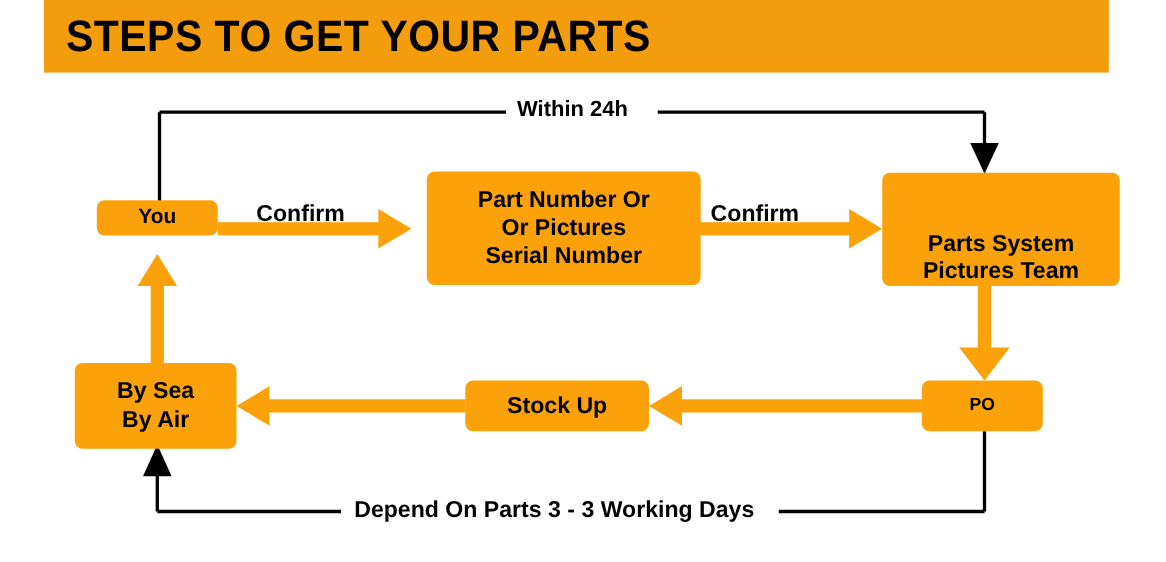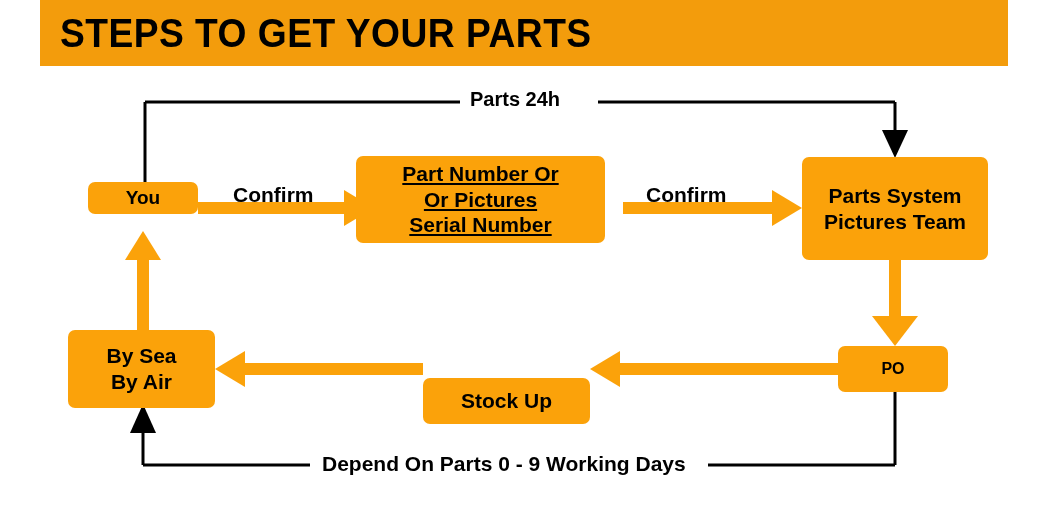--- a/index.html
+++ b/index.html
@@ -62,24 +62,24 @@
     color: #000000;
     font-family: "Liberation Sans", sans-serif;
     font-weight: bold;
     line-height: 1.22;
     box-sizing: border-box;
     z-index: 3;
   }
   .node span { display: block; }
 
   #node-you       { left: 88px;  top: 182px; width: 110px; height: 32px;  font-size: 19px; }
-  #node-partnum   { left: 356px; top: 156px; width: 249px; height: 87px; font-size: 21px; text-decoration: underline; }
-  #node-parts-sys { left: 802px; top: 157px; width: 186px; height: 103px; font-size: 21px; }
+  #node-partnum   { left: 388px; top: 156px; width: 249px; height: 103px; font-size: 21px; }
+  #node-parts-sys { left: 802px; top: 157px; width: 216px; height: 103px; font-size: 21px; align-items: flex-end; }
   #node-po        { left: 838px; top: 346px; width: 110px; height: 46px;  font-size: 16px; }
-  #node-stock     { left: 423px; top: 346px; width: 167px; height: 46px;  font-size: 21px; margin-top: 32px; }
+  #node-stock     { left: 423px; top: 346px; width: 167px; height: 46px;  font-size: 21px; }
   #node-shipping  { left: 68px;  top: 330px; width: 147px; height: 78px;  font-size: 21px; }
 
   
   .edge-label {
     position: absolute;
     font-family: "Liberation Sans", sans-serif;
     font-weight: bold;
     color: #000000;
     white-space: nowrap;
     z-index: 4;
@@ -190,21 +190,21 @@
     </div>
   </div>
 
   <div class="node" id="node-shipping">
     <div>
       <span>By Sea</span>
       <span>By Air</span>
     </div>
   </div>
 
-  <div class="edge-label" id="label-within24h">Parts 24h</div>
+  <div class="edge-label" id="label-within24h">Within 24h</div>
 
   <div class="edge-label" id="label-provide">Confirm</div>
 
   <div class="edge-label" id="label-confirm">Confirm</div>
 
-  <div class="edge-label" id="label-depend-parts">Depend On Parts  0 - 9  Working Days</div>
+  <div class="edge-label" id="label-depend-parts">Depend On Parts  3 - 3  Working Days</div>
 
 </div>
 
 </body></html>

